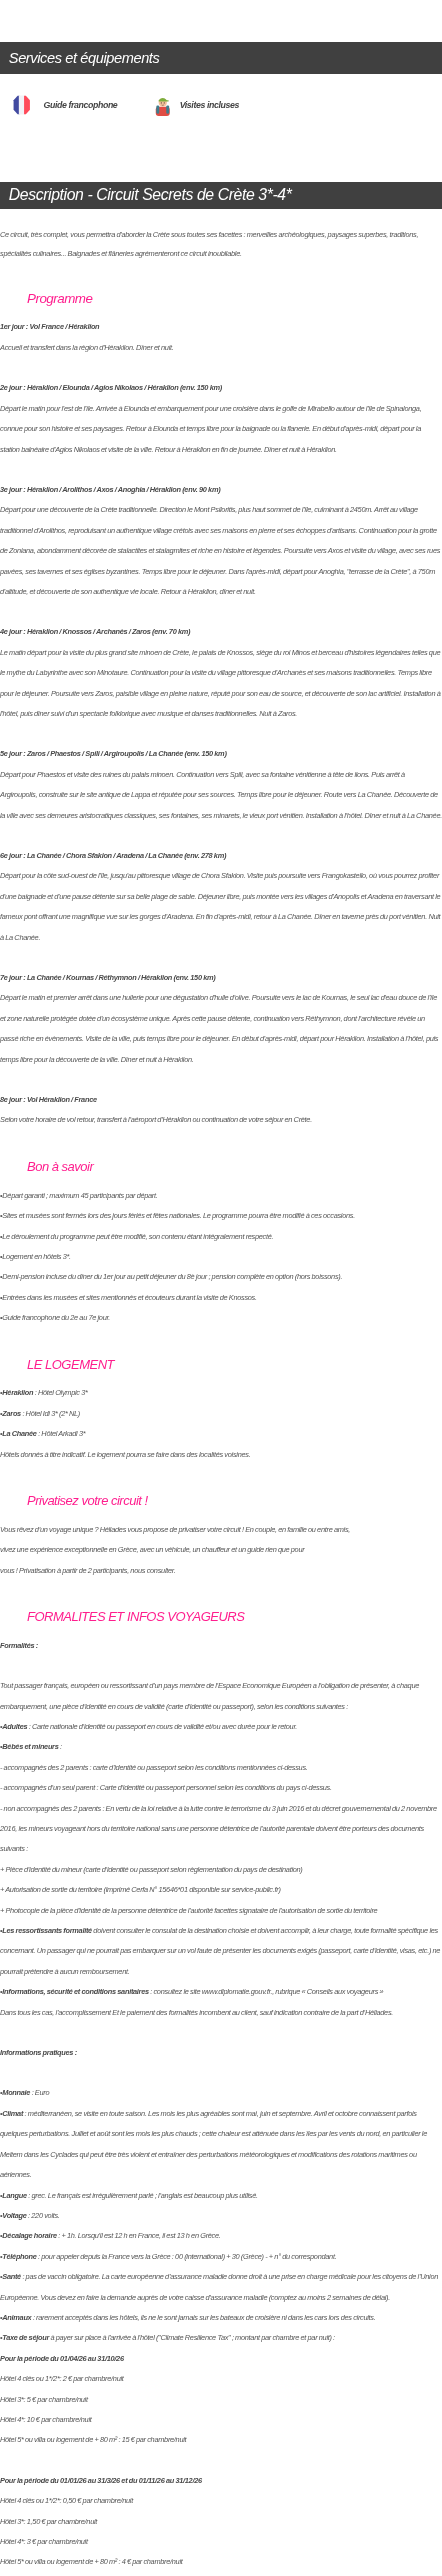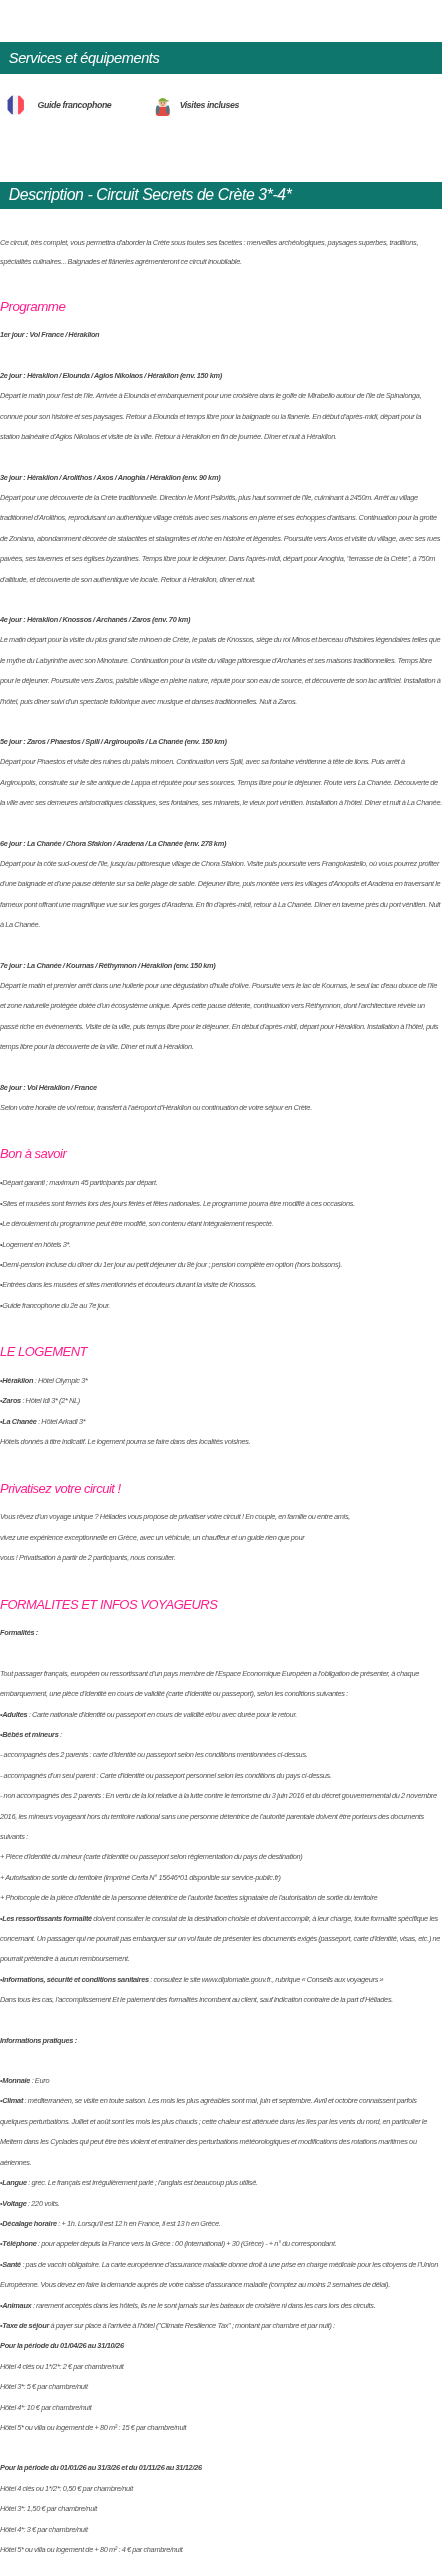--- a/index.html
+++ b/index.html
@@ -6,21 +6,21 @@
     html, body { background: #ffffff; }
     body {
       width: 442px;
       font-family: "Liberation Sans", sans-serif;
       color: #555555;
       font-style: italic;
       overflow-x: hidden;
     }
     .page { width: 442px; padding-top: 42px; }
     .banner {
-      background: #0f766e;
+      background: #404040;
       color: #ffffff;
       height: 31.5px;
       padding-left: 8.8px;
       display: flex;
       align-items: center;
       font-size: 14.6px;
       font-weight: normal;
       letter-spacing: -0.4px;
       transform-origin: left center;
       text-align: right;
@@ -34,38 +34,39 @@
       position: absolute;
       top: 21px;
       display: flex;
       align-items: center;
       font-size: 8.8px;
       font-weight: bold;
       color: #444;
       letter-spacing: -0.4px;
     }
     .svc .icon { width: 17.5px; height: 20px; margin-right: 13px; display: inline-block; }
-    .svc1 { left: 7px; }
+    .svc1 { left: 13px; }
     .svc2 { left: 154px; }
     .svc2 .icon { margin-right: 8.2px; }
     .content { padding: 8.2px 0 0 0; }
     p, .line {
       font-size: 7.4px;
       line-height: 20.4px;
       letter-spacing: -0.3px;
       word-spacing: -0.3px;
     }
-    .intro { margin-top: 16px; line-height: 19px; }
+    .intro { margin-top: 8px; line-height: 19px; }
     h2.pink {
       color: #ff1e8e;
       font-style: italic;
       font-weight: normal;
       font-size: 13px;
       letter-spacing: -0.5px;
       line-height: 16.3px;
+      margin-left: 27px;
     }
     h2.pink.big { font-size: 13.4px; }
     .day-title { font-weight: bold; color: #4a4a4a; }
     .gap-s { height: 10.5px; }
     .gap-m { height: 20px; }
     .gap-l { height: 28px; }
     b { font-weight: bold; color: #4a4a4a; }
     .bullet::before { content: "\2022 "; font-style: normal; }
   </style>
 </head>
@@ -113,20 +114,21 @@
   <div class="content">
     <p class="intro">Ce circuit, très complet, vous permettra d'aborder la Crète sous toutes ses facettes : merveilles archéologiques, paysages superbes, traditions, spécialités culinaires... Baignades et flâneries agrémenteront ce circuit inoubliable.</p>
 
     <div class="gap-l"></div>
     <h2 class="pink big">Programme</h2>
     <div class="gap-s"></div>
 
     <div>
       <div>
         <p class="day-title">1er jour : Vol France / Héraklion</p>
+        <p>Accueil et transfert dans la région d’Héraklion. Dîner et nuit.</p>
       </div>
       <div class="gap-m"></div>
       <div>
         <p class="day-title">2e jour : Héraklion / Elounda / Agios Nikolaos / Héraklion (env. 150 km)</p>
         <p>Départ le matin pour l'est de l'île. Arrivée à Elounda et embarquement pour une croisière dans le golfe de Mirabello autour de l'île de Spinalonga, connue pour son histoire et ses paysages. Retour à Elounda et temps libre pour la baignade ou la flanerie. En début d'après-midi, départ pour la station balnéaire d'Agios Nikolaos et visite de la ville. Retour à Héraklion en fin de journée. Dîner et nuit à Héraklion.</p>
       </div>
       <div class="gap-m"></div>
       <div>
         <p class="day-title">3e jour : Héraklion / Arolithos / Axos / Anoghia / Héraklion (env. 90 km)</p>
         <p>Départ pour une découverte de la Crète traditionnelle. Direction le Mont Psiloritis, plus haut sommet de l'île, culminant à 2450m. Arrêt au village traditionnel d'Arolithos, reproduisant un authentique village crétois avec ses maisons en pierre et ses échoppes d'artisans. Continuation pour la grotte de Zoniana, abondamment décorée de stalactites et stalagmites et riche en histoire et légendes. Poursuite vers Axos et visite du village, avec ses rues pavées, ses tavernes et ses églises byzantines. Temps libre pour le déjeuner. Dans l'après-midi, départ pour Anoghia, "terrasse de la Crète", à 750m d'altitude, et découverte de son authentique vie locale. Retour à Héraklion, dîner et nuit.</p>

